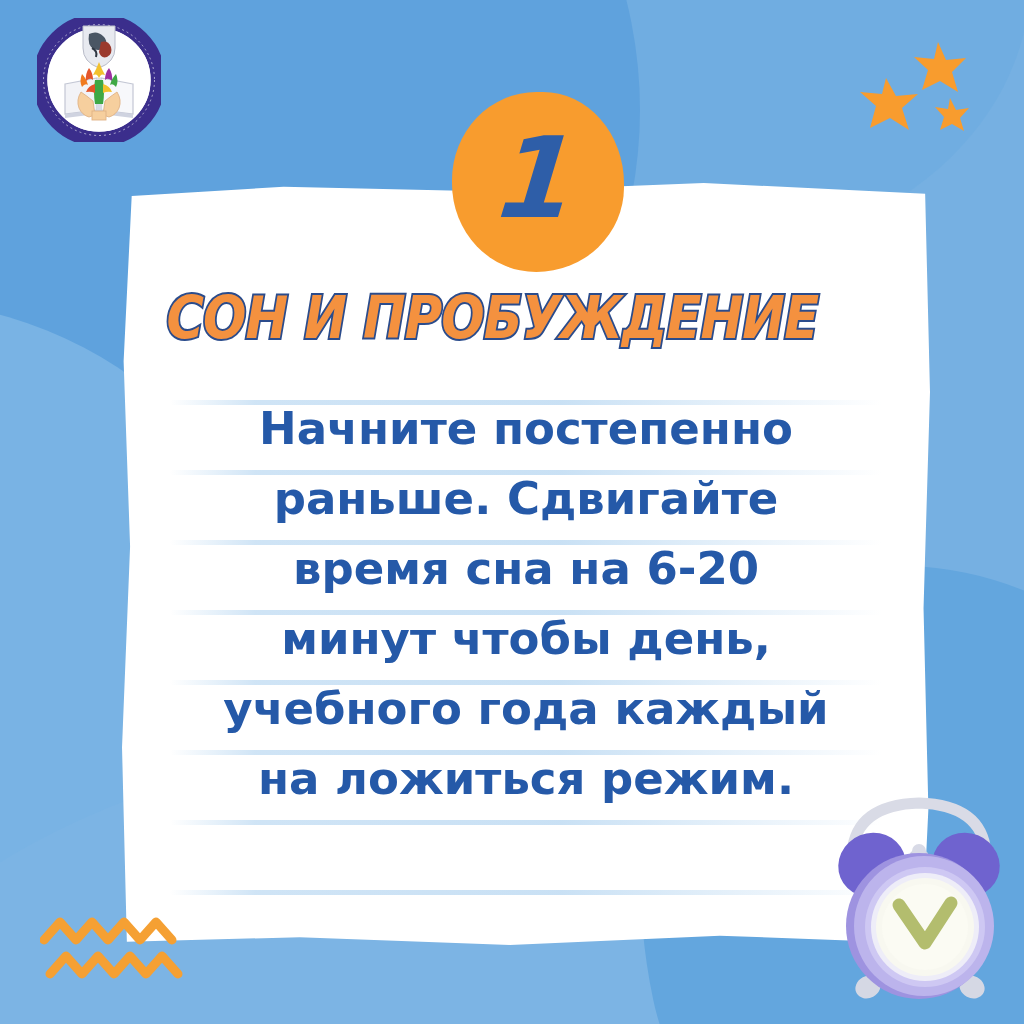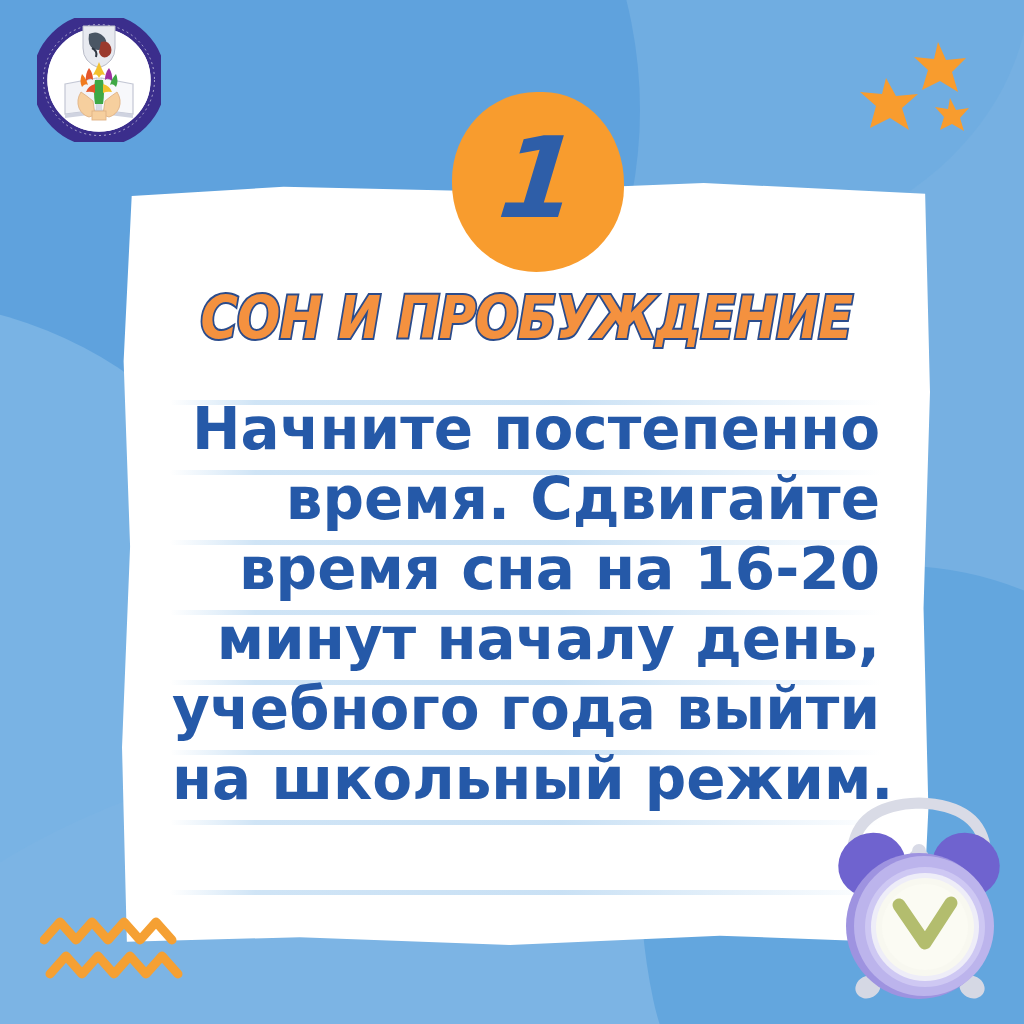--- a/index.html
+++ b/index.html
@@ -118,21 +118,20 @@
       rgba(168,206,238,.62) 55%,
       rgba(168,206,238,.12) 92%,
       rgba(168,206,238,0) 100%);
   }
 
   
   .title {
     position: absolute;
     left: 0; right: 0;
     top: 108px;
-    text-align: center;
     z-index: 7;
   }
   .title .t-text {
     display: inline-block;
     font-family: "DejaVu Sans", sans-serif;
     font-size: 58px;
     font-weight: 700;
     font-style: italic;
     letter-spacing: -1px;
     color: #F4913F;
@@ -141,24 +140,24 @@
     -webkit-text-stroke: 4px #2B4C8C;
     paint-order: stroke fill;
     white-space: nowrap;
   }
 
   
   .body-text {
     position: absolute;
     left: 50px; right: 50px;
     top: 218px;
-    text-align: right;
+    text-align: center;
     z-index: 7;
     font-family: "DejaVu Sans", sans-serif;
-    font-size: 58px;
+    font-size: 45px;
     font-weight: 600;
     line-height: 70px;
     color: #2559A8;
     letter-spacing: 0px;
   }
   .body-text .line { display: block; white-space: nowrap; }
 
   
   .stars { position: absolute; right: 28px; top: 36px; width: 150px; height: 130px; z-index: 9; }
 
@@ -230,25 +229,25 @@
         <div class="rule" style="top:714px"></div>
       </div>
     </div>
 
     <div class="title">
       <span class="t-text">СОН И ПРОБУЖДЕНИЕ</span>
     </div>
 
     <div class="body-text">
       <span class="line">Начните постепенно</span>
-      <span class="line">время. Сдвигайте</span>
-      <span class="line">время сна на 16-20</span>
-      <span class="line">минут началу день,</span>
-      <span class="line">учебного года выйти</span>
-      <span class="line">на школьный режим.</span>
+      <span class="line">раньше. Сдвигайте</span>
+      <span class="line">время сна на 6-20</span>
+      <span class="line">минут чтобы день,</span>
+      <span class="line">учебного года каждый</span>
+      <span class="line">на ложиться режим.</span>
     </div>
   </div>
 
   <div class="num-badge">
     <span class="num">1</span>
   </div>
 
   <div class="stars">
     <svg viewBox="0 0 150 130" width="150" height="130">
       <path d="M40 42 L50 60 L72 58 L56 72 L63 94 L44 82 L24 92 L30 70 L14 56 L36 58 Z" fill="#F89C2E"></path>

